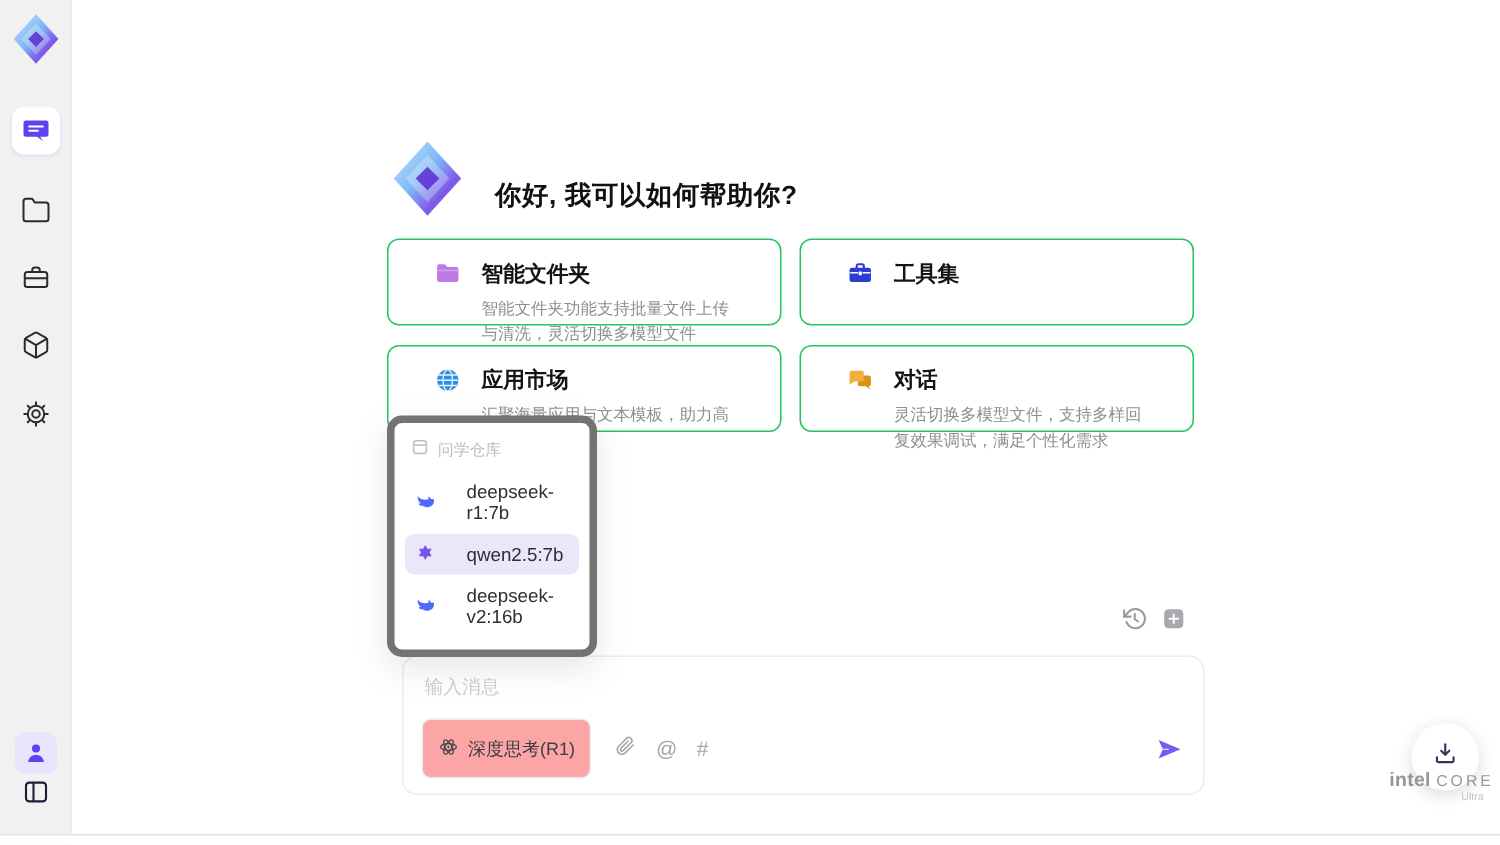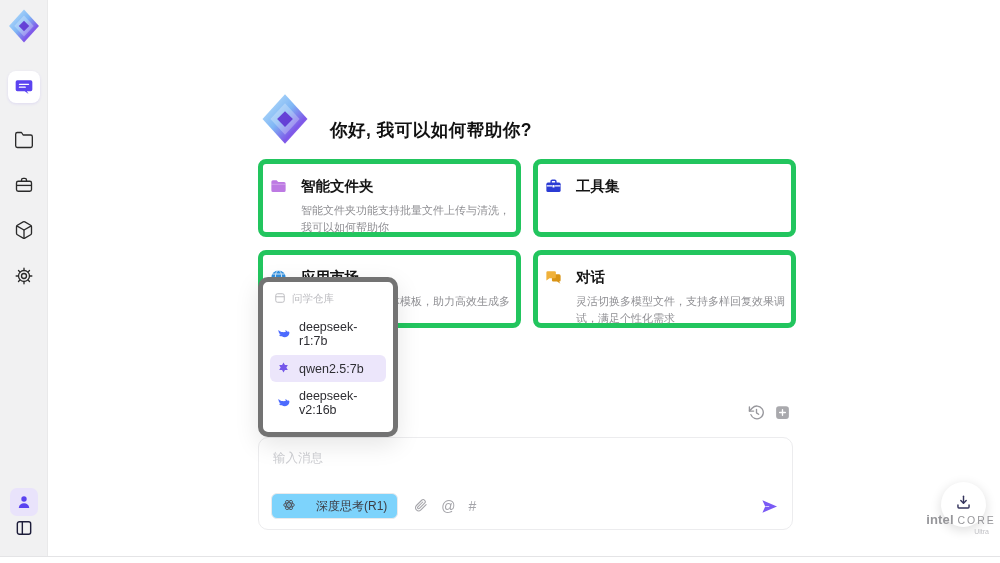--- a/index.html
+++ b/index.html
@@ -19,51 +19,51 @@
   .tile.lav { width:28px; height:28px; border-radius:7px; background:#e9e3fb; }
   .icon-20 { width:20px; height:20px; display:block; }
   .icon-18 { width:18px; height:18px; display:block; }
   
   .greeting { position:absolute; left:258px; top:92px; display:flex; align-items:center; gap:18px; }
   .greet-logo { width:54px; height:54px; }
   .greet-title { font-size:17.5px; font-weight:bold; color:#111; letter-spacing:.5px;margin-top:22px; }
   
   .cards { position:absolute; left:258px; top:159px; display:grid;
     grid-template-columns:263px 263px; column-gap:12px; row-gap:13px; }
-  .card { height:78px; background:#fff; border:5px solid #22c55e; border-radius:8px;
-    padding:13px 6px; cursor:pointer; }
+  .card { height:58px; background:#fff; border:1px solid #22c55e; border-radius:8px;
+    padding:13px 30px; cursor:pointer; }
   .card-head { display:flex; align-items:center; gap:13px; }
   .card-ic { width:19px; height:19px; flex:0 0 auto; }
   .card-title { font-size:14.5px; font-weight:bold; color:#141414; }
   .card-desc { margin:6px 0 0 32px; font-size:11px; line-height:1.55; color:#8f8f93; }
   
   .dropdown { position:absolute; left:258px; top:277px; width:140px; z-index:6;
     background:#fff; border:5px solid #737373; border-radius:10px;
     box-shadow:0 8px 24px rgba(0,0,0,.10); padding:7px 7px 9px; }
   .dd-header { display:flex; align-items:center; gap:6px; padding:3px 4px 7px;
     font-size:10.5px; color:#bcbcc0; }
-  .dd-item { display:flex; align-items:center; gap:8px; padding:6px 6px;
+  .dd-item { display:flex; align-items:center; gap:20px; padding:6px 6px;
     border-radius:6px; font-size:12.5px; color:#2e2e33; cursor:pointer; margin-top:1px; }
   .dd-item.selected { background:#ece6fb; }
   .dd-ic { width:15px; height:15px; flex:0 0 auto; }
   
   .selector { position:absolute; left:258px; top:400px; height:27px; display:flex;
     align-items:center; gap:7px; background:#f1f1f3; border-radius:7px;
     padding:0 10px; cursor:pointer; }
   .selector .lbl { font-size:12.5px; color:#2e2e33; }
   .row-utils { position:absolute; left:748px; top:404px; display:flex; gap:9px; align-items:center; }
   .util { width:17px; height:17px; cursor:pointer; }
   
-  .composer { position:absolute; left:258px; top:437px; width:535px; height:93px;
+  .composer { position:absolute; left:268px; top:437px; width:535px; height:93px;
     background:#fff; border:1px solid #ececee; border-radius:10px; }
   .placeholder { position:absolute; left:14px; top:12px; font-size:12.5px; color:#cdced2; }
   .composer-bar { position:absolute; left:12px; right:13px; bottom:10px;
     display:flex; align-items:center; }
-  .pill { display:flex; align-items:center; gap:20px; height:26px; padding:0 10px;
-    border:1px solid #eaeaec; border-radius:6px; background:#7dd3fc;
+  .pill { display:flex; align-items:center; gap:6px; height:40px; padding:0 10px;
+    border:1px solid #eaeaec; border-radius:6px; background:#fca5a5;
     font-size:12px; color:#3d3d44; cursor:pointer; }
   .bar-icons { display:flex; align-items:center; gap:13px; margin-left:15px; color:#a5a5aa; }
   .glyph { font-size:14px; color:#a5a5aa; cursor:pointer; line-height:1; }
   .send { margin-left:auto; width:19px; height:19px; cursor:pointer; }
   
   .fab { position:absolute; left:941px; top:482px; width:45px; height:45px; border-radius:50%;
     background:#fff; box-shadow:0 3px 12px rgba(0,0,0,.14); display:flex;
     align-items:center; justify-content:center; cursor:pointer; z-index:5; }
   .intel { position:absolute; left:925px; top:512px; width:72px; text-align:center;
     color:#96969a; z-index:5; }
@@ -184,21 +184,21 @@
   <div class="card">
     <div class="card-head">
       <span class="card-ic">
         <svg viewBox="0 0 24 24" width="19" height="19">
           <path fill="#bd7ae3" d="M3 6a2 2 0 0 1 2-2h4.6l2 2.4H19a2 2 0 0 1 2 2.1V17a2 2 0 0 1-2 2H5a2 2 0 0 1-2-2z"></path>
           <path fill="#fff" opacity=".3" d="M3 8.6h18v1.2H3z"></path>
         </svg>
       </span>
       <span class="card-title">智能文件夹</span>
     </div>
-    <div class="card-desc">智能文件夹功能支持批量文件上传与清洗，我可以如何帮助你</div>
+    <div class="card-desc">智能文件夹功能支持批量文件上传与清洗，灵活切换多模型文件</div>
   </div>
 
   <div class="card">
     <div class="card-head">
       <span class="card-ic">
         <svg viewBox="0 0 24 24" width="19" height="19">
           <path d="M9 8V5.5A1.5 1.5 0 0 1 10.5 4h3A1.5 1.5 0 0 1 15 5.5V8" stroke="#2b3bd4" stroke-width="1.8" fill="none"></path>
           <rect x="3" y="7" width="18" height="12" rx="2" fill="#2b3bd4"></rect>
           <path d="M3.6 11.2h6.5M14 11.2h6.5" stroke="#fff" stroke-width="1.3"></path>
           <rect x="10.6" y="10" width="2.8" height="3.2" rx=".6" fill="#fff"></rect>

